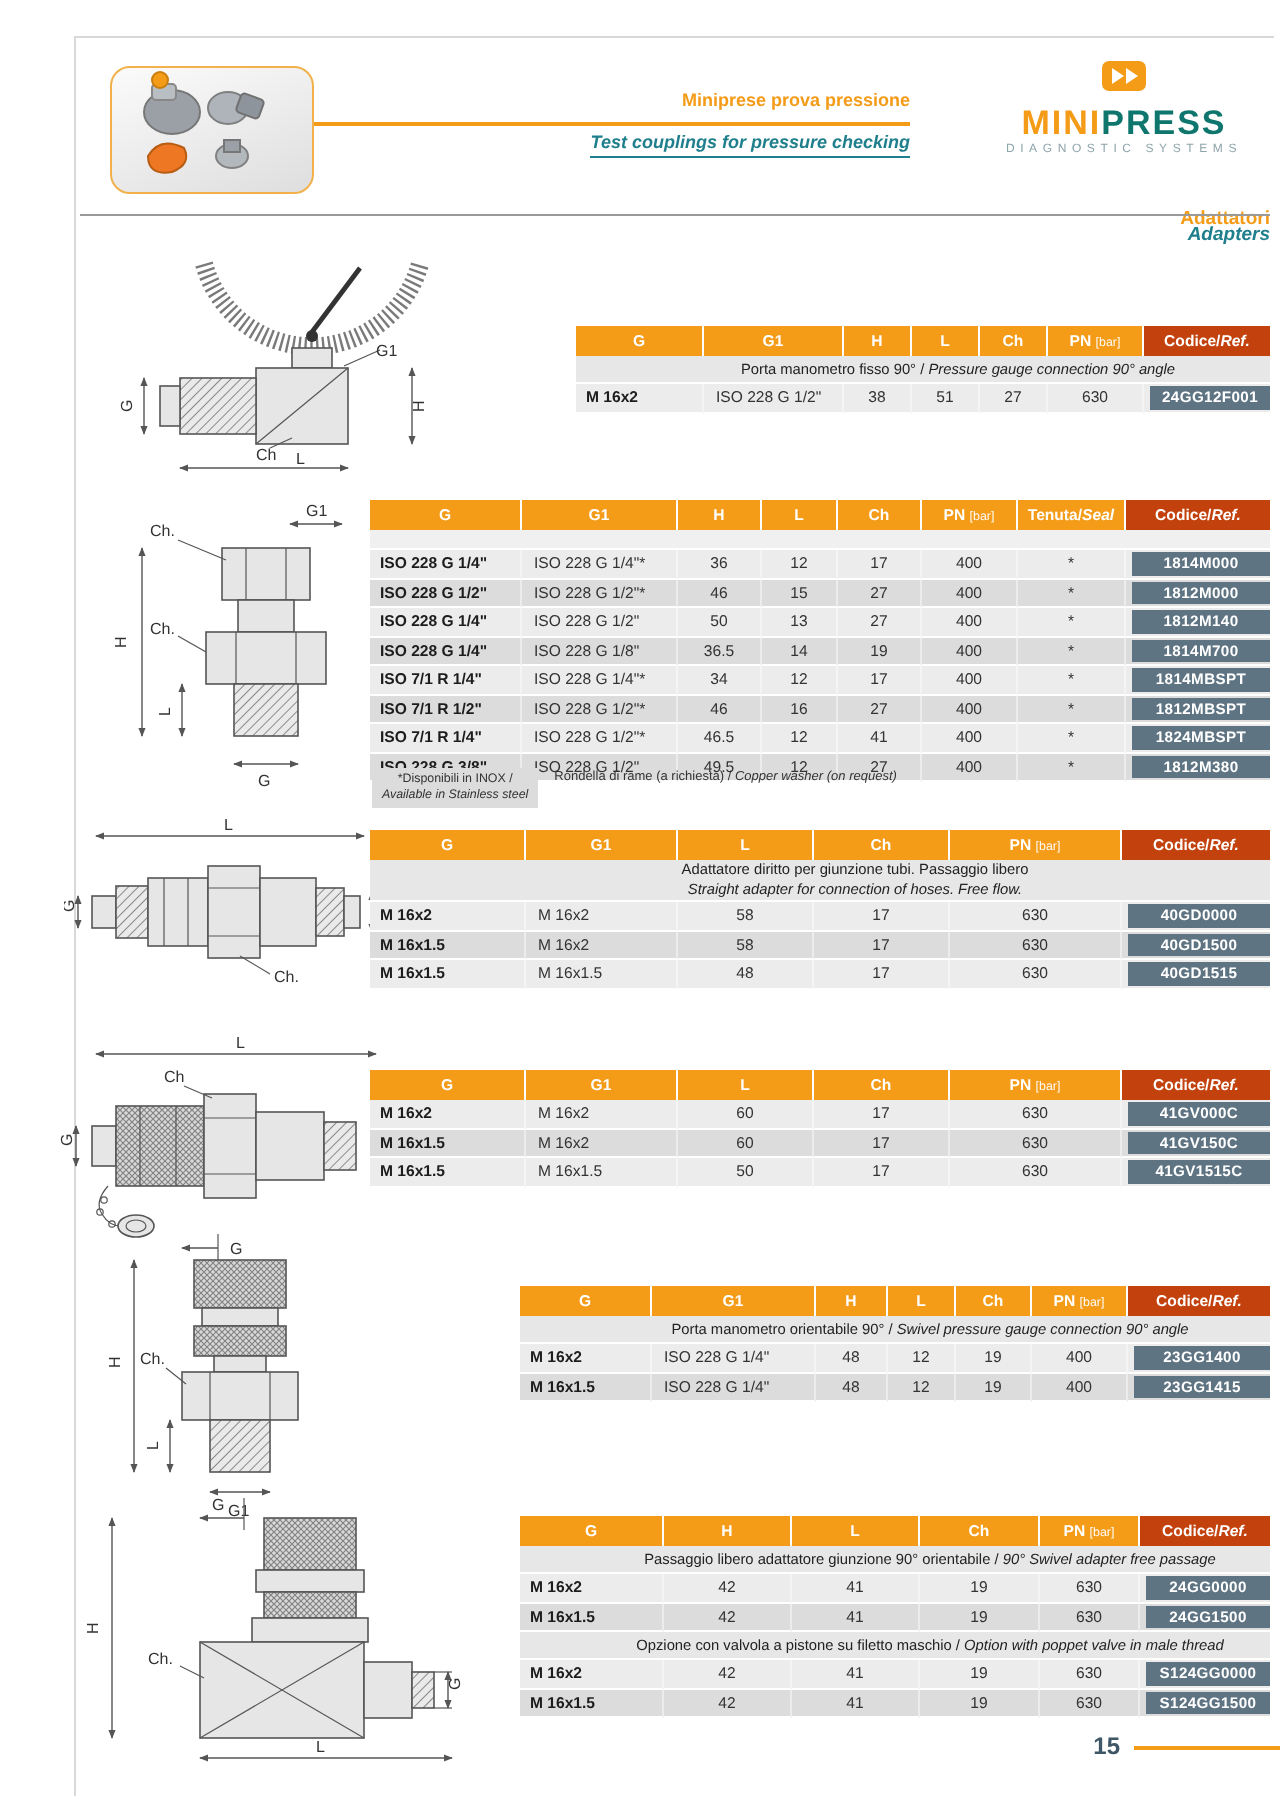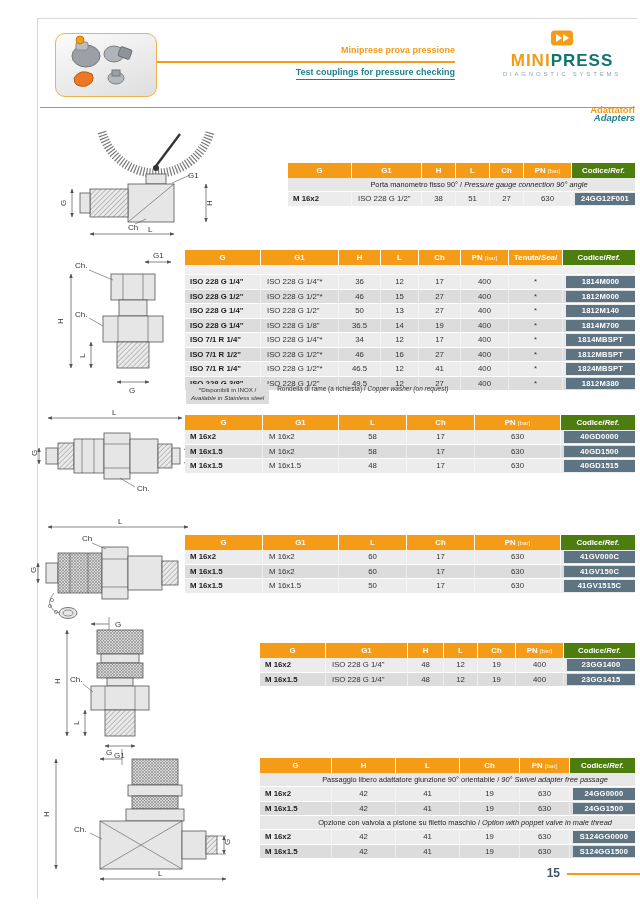--- a/index.html
+++ b/index.html
@@ -9,37 +9,37 @@
   
   .edge-v{position:absolute;left:37px;top:18px;width:1px;height:880px;background:#d9d9d9;}
   .edge-h{position:absolute;left:37px;top:18px;width:600px;height:1px;background:#d9d9d9;}
 
   
   .product-box{position:absolute;left:55px;top:33px;width:100px;height:62px;border:1.5px solid #F2B14B;
     border-radius:10px;background:linear-gradient(160deg,#fbfbfb,#dedede);}
   .orange-rule{position:absolute;left:157px;top:61px;width:298px;height:2px;background:#F49B18;}
   .hdr-titles{position:absolute;right:185px;top:45px;text-align:right;}
   .title-it{font-size:9px;font-weight:bold;color:#F49B18;margin-bottom:6px;white-space:nowrap;}
-  .title-en{display:inline-block;font-size:9px;font-weight:bold;color:#1F7F8C;
+  .title-en{display:inline-block;font-size:9px;font-weight:bold;font-style:italic;color:#1F7F8C;
     border-bottom:1.5px solid #1F7F8C;padding-bottom:2px;white-space:nowrap;}
   .logo{position:absolute;left:488px;top:30px;width:148px;text-align:center;}
   .brand{font-size:17px;font-weight:bold;letter-spacing:1px;line-height:1;margin-top:2px;white-space:nowrap;}
   .brand .mini{color:#F49B18;}
   .brand .press{color:#0f766e;}
   .tagline{font-size:6px;letter-spacing:2.8px;color:#8EA4AB;margin-top:2px;white-space:nowrap;}
   .section-it{position:absolute;right:5px;top:104px;font-size:9.5px;font-weight:bold;color:#F49B18;text-align:center;}
   .rule-main{position:absolute;left:40px;top:107px;width:595px;height:1px;background:#9a9a9a;}
   .section-en{position:absolute;right:5px;top:112px;font-size:9.5px;font-weight:bold;font-style:italic;color:#1F7F8C;}
 
   
   table{border-collapse:separate;border-spacing:0;table-layout:fixed;position:absolute;}
   th{background:#F49B18;color:#fff;font-size:7.8px;font-weight:bold;height:15px;
      border-right:1px solid #fff;padding:0 2px;white-space:nowrap;overflow:hidden;}
   th:last-child{border-right:none;}
-  th.th-code{background:#4d7c0f;}
+  th.th-code{background:#c2410c;}
   th .unit{font-size:6.2px;font-weight:normal;opacity:.95;}
   td{font-size:7.8px;color:#333;text-align:center;height:12px;padding:0 2px;
      border-bottom:1px solid #fff;border-right:1px solid rgba(255,255,255,.45);
      white-space:nowrap;overflow:hidden;}
   td:last-child{border-right:none;}
   tr.r-light td{background:#ECECEC;}
   tr.r-dark td{background:#DCDCDC;}
   td.c-name{font-weight:bold;text-align:left;padding-left:5px;color:#1c1c1c;}
   td.c-left{text-align:left;padding-left:6px;}
   td.sub{background:#E7E7E7;font-size:7.4px;color:#222;height:13px;padding-left:37px;}
@@ -395,20 +395,26 @@
         <tr>
           <th>G</th>
           <th>G1</th>
           <th>L</th>
           <th>Ch</th>
           <th>PN <span class="unit">[bar]</span></th>
           <th class="th-code">Codice/<i>Ref.</i></th>
         </tr>
       </thead>
       <tbody>
+        <tr>
+          <td colspan="6" class="sub">
+            <div>Adattatore diritto per giunzione tubi. Passaggio libero</div>
+            <div><i>Straight adapter for connection of hoses. Free flow.</i></div>
+          </td>
+        </tr>
         <tr class="r-light">
           <td class="c-name">M 16x2</td>
           <td class="c-left">M 16x2</td>
           <td>58</td>
           <td>17</td>
           <td>630</td>
           <td class="c-code">
             <div class="chip">40GD0000</div>
           </td>
         </tr>
@@ -551,20 +557,23 @@
           <th>G</th>
           <th>G1</th>
           <th>H</th>
           <th>L</th>
           <th>Ch</th>
           <th>PN <span class="unit">[bar]</span></th>
           <th class="th-code">Codice/<i>Ref.</i></th>
         </tr>
       </thead>
       <tbody>
+        <tr>
+          <td colspan="7" class="sub">Porta manometro orientabile 90° / <i>Swivel pressure gauge connection 90° angle</i></td>
+        </tr>
         <tr class="r-light">
           <td class="c-name">M 16x2</td>
           <td class="c-left">ISO 228 G 1/4"</td>
           <td>48</td>
           <td>12</td>
           <td>19</td>
           <td>400</td>
           <td class="c-code">
             <div class="chip">23GG1400</div>
           </td>

